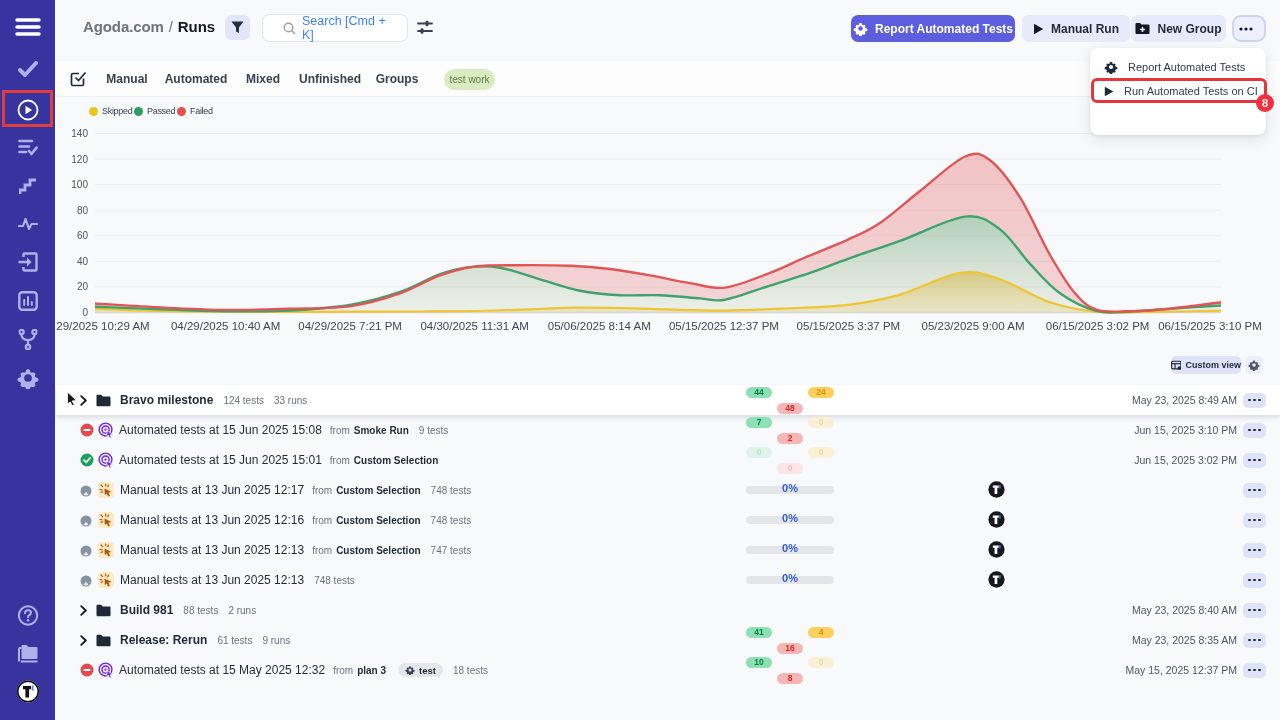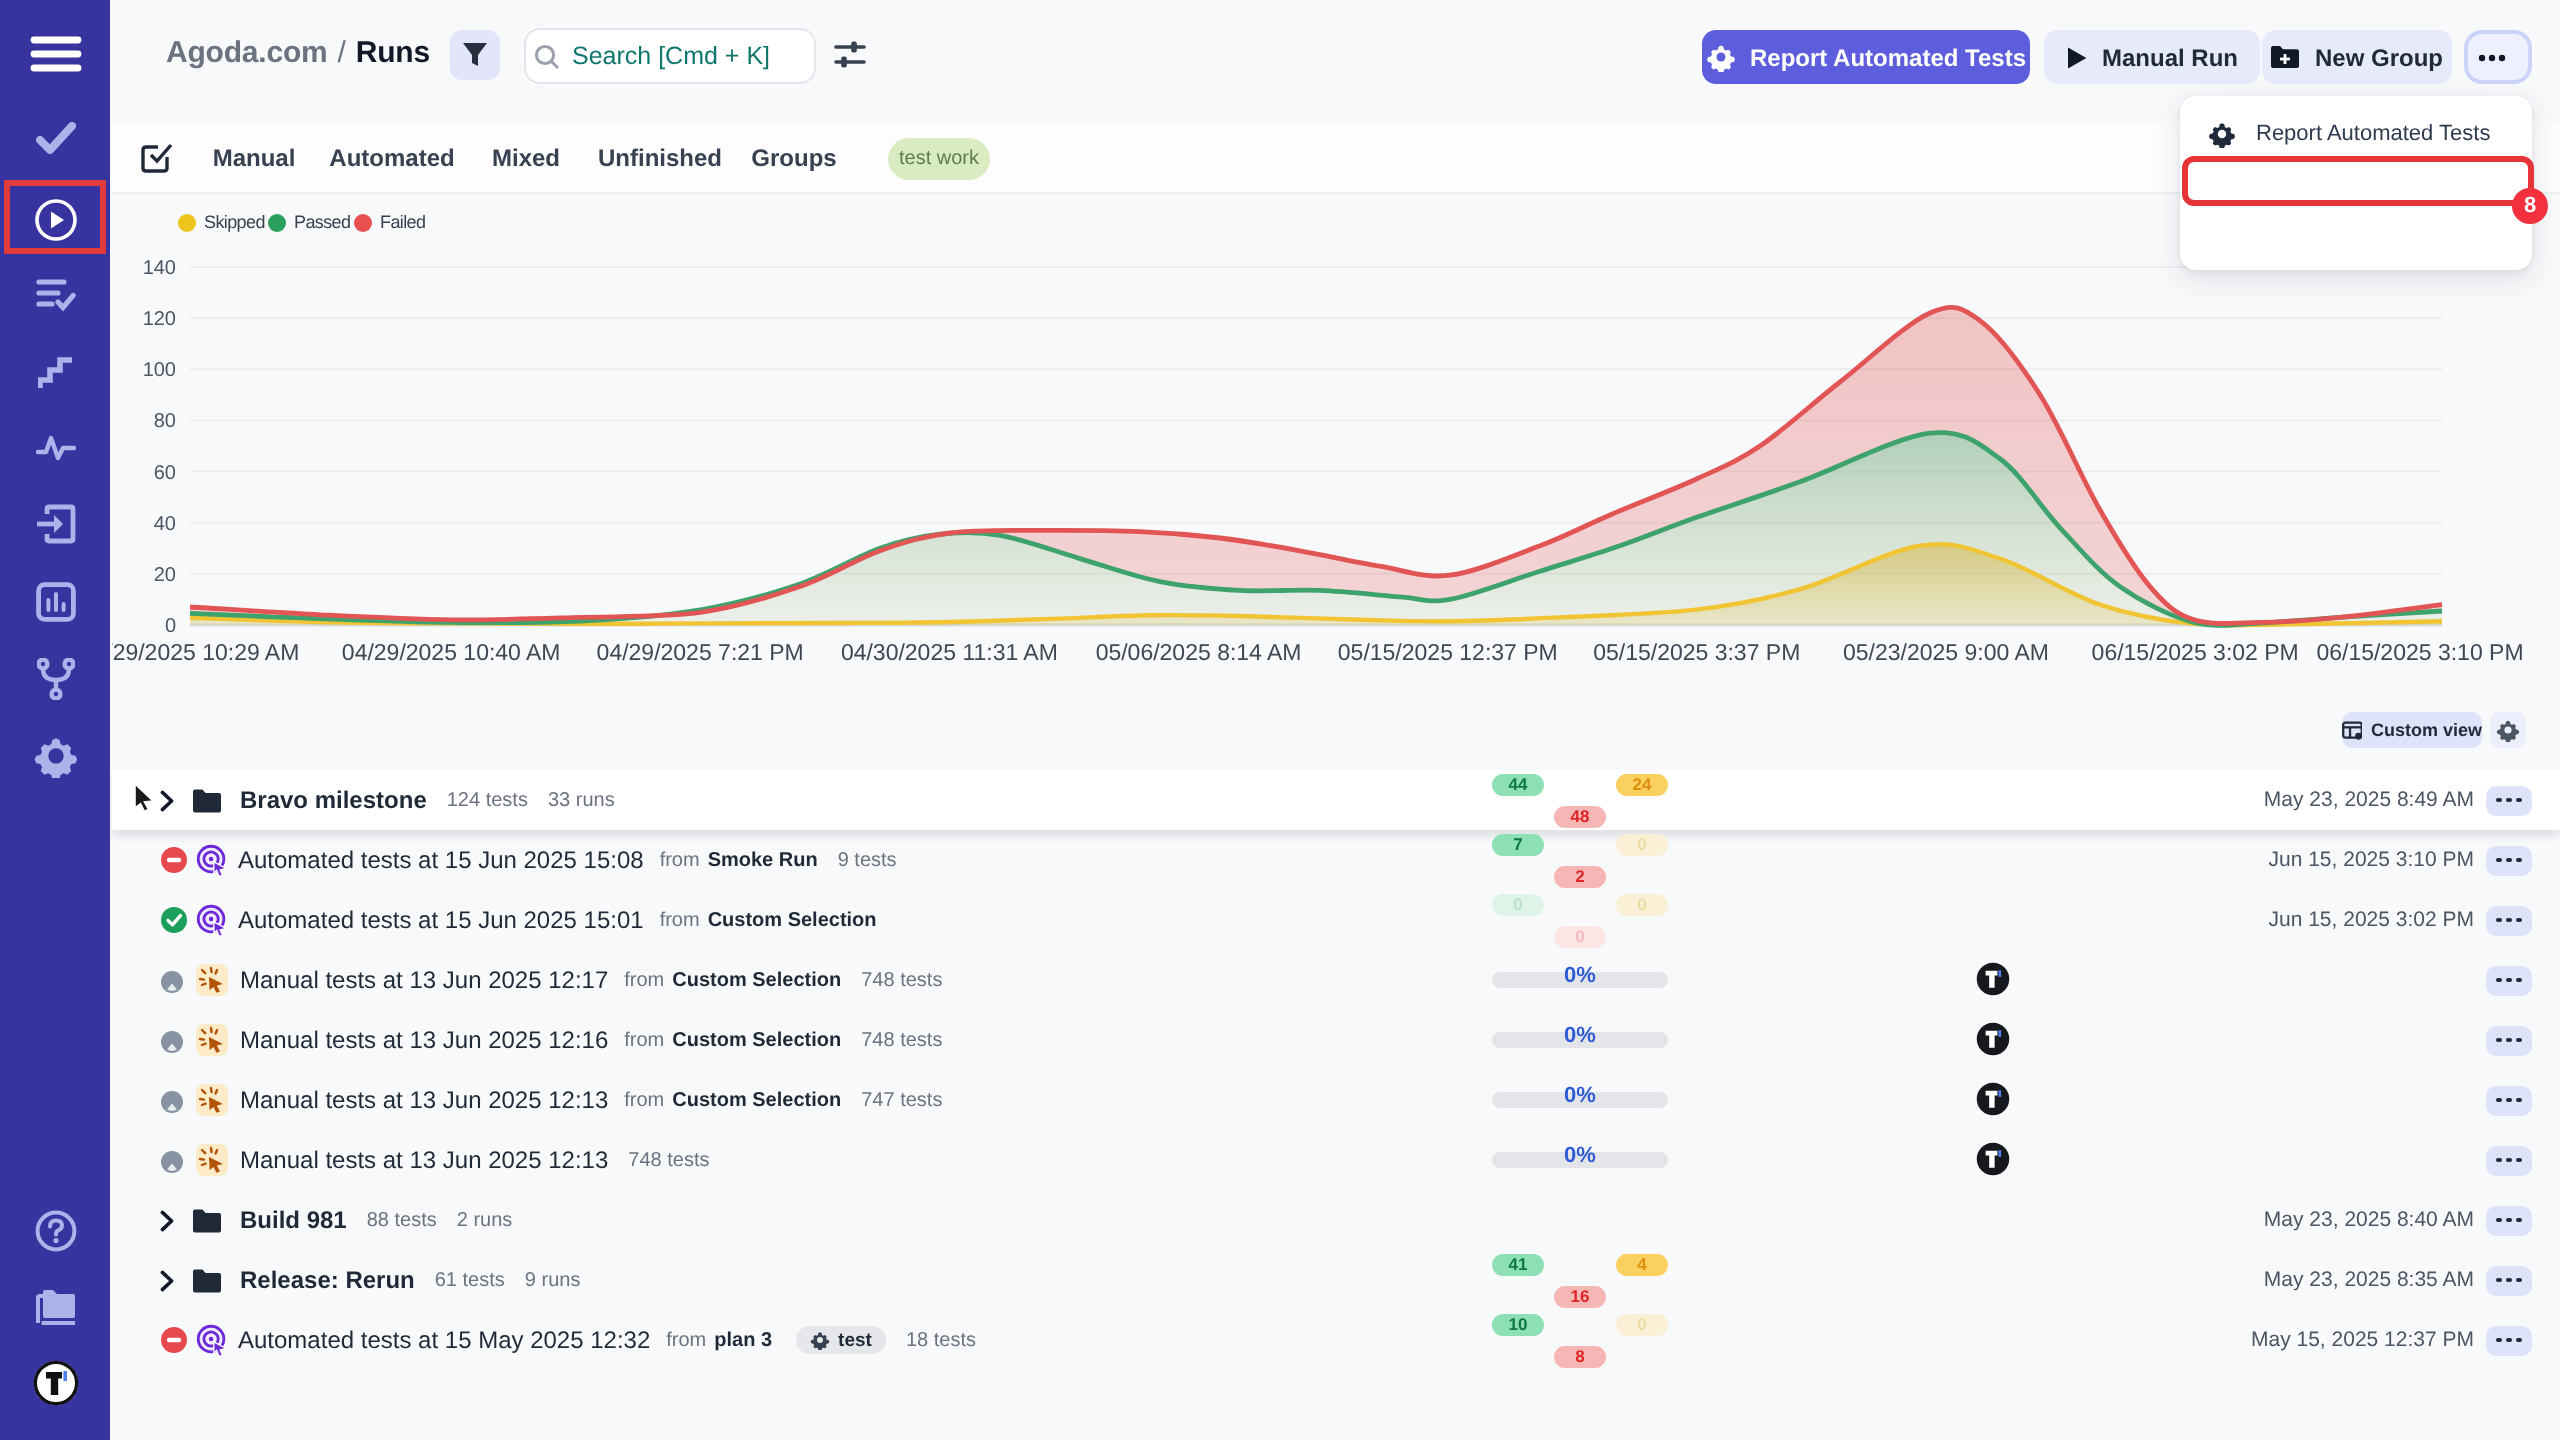--- a/index.html
+++ b/index.html
@@ -9,21 +9,21 @@
   
   #sidebar { position:absolute; left:0; top:0; width:55px; height:720px; background:#37339f; }
   #sidebar svg { position:absolute; left:50%; transform:translateX(-50%); }
   .sb-hl { position:absolute; left:2px; top:90px; width:51px; height:37px; border:3px solid #e13c3c; }
 
   
   .crumb { position:absolute; left:83px; top:18px; font-size:15px; font-weight:700; color:#111827; white-space:nowrap; letter-spacing:-0.1px; }
   .crumb .g { color:#6b7280;margin-top:20px; }
   .crumb .sep { color:#6b7280; font-weight:400; padding:0 5px; }
   .filter-btn { position:absolute; left:225px; top:15px; width:25px; height:25px; background:#e3e6fa; border-radius:6px; display:flex; align-items:center; justify-content:center; }
-  .search { position:absolute; left:262px; top:14px; width:146px; height:28px; background:#fff; border:1px solid #e3e6ec; border-radius:8px; display:flex; align-items:center; padding:0 4px; color:#0f766e; font-size:12.5px; }
+  .search { position:absolute; left:262px; top:14px; width:146px; height:28px; background:#fff; border:1px solid #e3e6ec; border-radius:8px; display:flex; align-items:center; padding:0 20px; color:#3b82f6; font-size:12.5px; }
   .search svg { margin-right:6px; flex:none; }
   .sliders { position:absolute; left:417px; top:20px; }
 
   .btn { position:absolute; top:15px; height:27px; border-radius:7px; display:flex; align-items:center; justify-content:center; font-size:12px; font-weight:700; color:#1f2937; background:#e7eafb; white-space:nowrap; }
   .btn svg { margin-right:7px; }
   #btn-report { left:851px; width:164px; background:#5c5ede; color:#fff; }
   #btn-manual { left:1022px; width:108px; }
   #btn-group  { left:1131px; width:95px; }
   #btn-more   { left:1232px; width:34px; background:#eef0fd; border:2px solid #ccd3f8; border-radius:9px; }
 
@@ -221,20 +221,26 @@
     </svg>
 </div>
 
 <div id="menu">
   <div class="mi" style="top:6px">
     <svg width="14" height="14" viewBox="0 0 24 24">
         <path fill="#1e293b" d="M12 2.8l2 .9.4 2.2 1.6.9 2.1-.7 1.8 1.8-.7 2.1.9 1.6 2.2.4.9 2-0.9 2-2.2.4-.9 1.6.7 2.1-1.8 1.8-2.1-.7-1.6.9-.4 2.2-2 .9-2-.9-.4-2.2-1.6-.9-2.1.7-1.8-1.8.7-2.1-.9-1.6-2.2-.4-.9-2 .9-2 2.2-.4.9-1.6-.7-2.1 1.8-1.8 2.1.7 1.6-.9.4-2.2z"></path>
         <circle cx="12" cy="12" r="3.6" fill="#fff"></circle>
       </svg>
     Report Automated Tests
+  </div>
+  <div class="mi" style="top:30px">
+    <svg width="10" height="11" viewBox="0 0 10 11">
+        <path d="M0.8 0.7 L9.4 5.5 L0.8 10.3 Z" fill="#1e293b"></path>
+      </svg>
+    Run Automated Tests on CI
   </div>
   <div class="mi-hl"></div>
 </div>
 <div class="badge8">8</div>
 
 <div id="tabbar">
   <svg style="position:absolute;left:14px;top:9px" width="17" height="17" viewBox="0 0 17 17">
     <path d="M13.5 8.5 L13.5 14 Q13.5 15.5 12 15.5 L3 15.5 Q1.5 15.5 1.5 14 L1.5 5 Q1.5 3.5 3 3.5 L9 3.5" stroke="#1f2937" stroke-width="1.7" fill="none"></path>
     <path d="M5.5 7.5 L8.5 10.5 L15.5 2.5" stroke="#1f2937" stroke-width="1.7" fill="none"></path>
   </svg>

